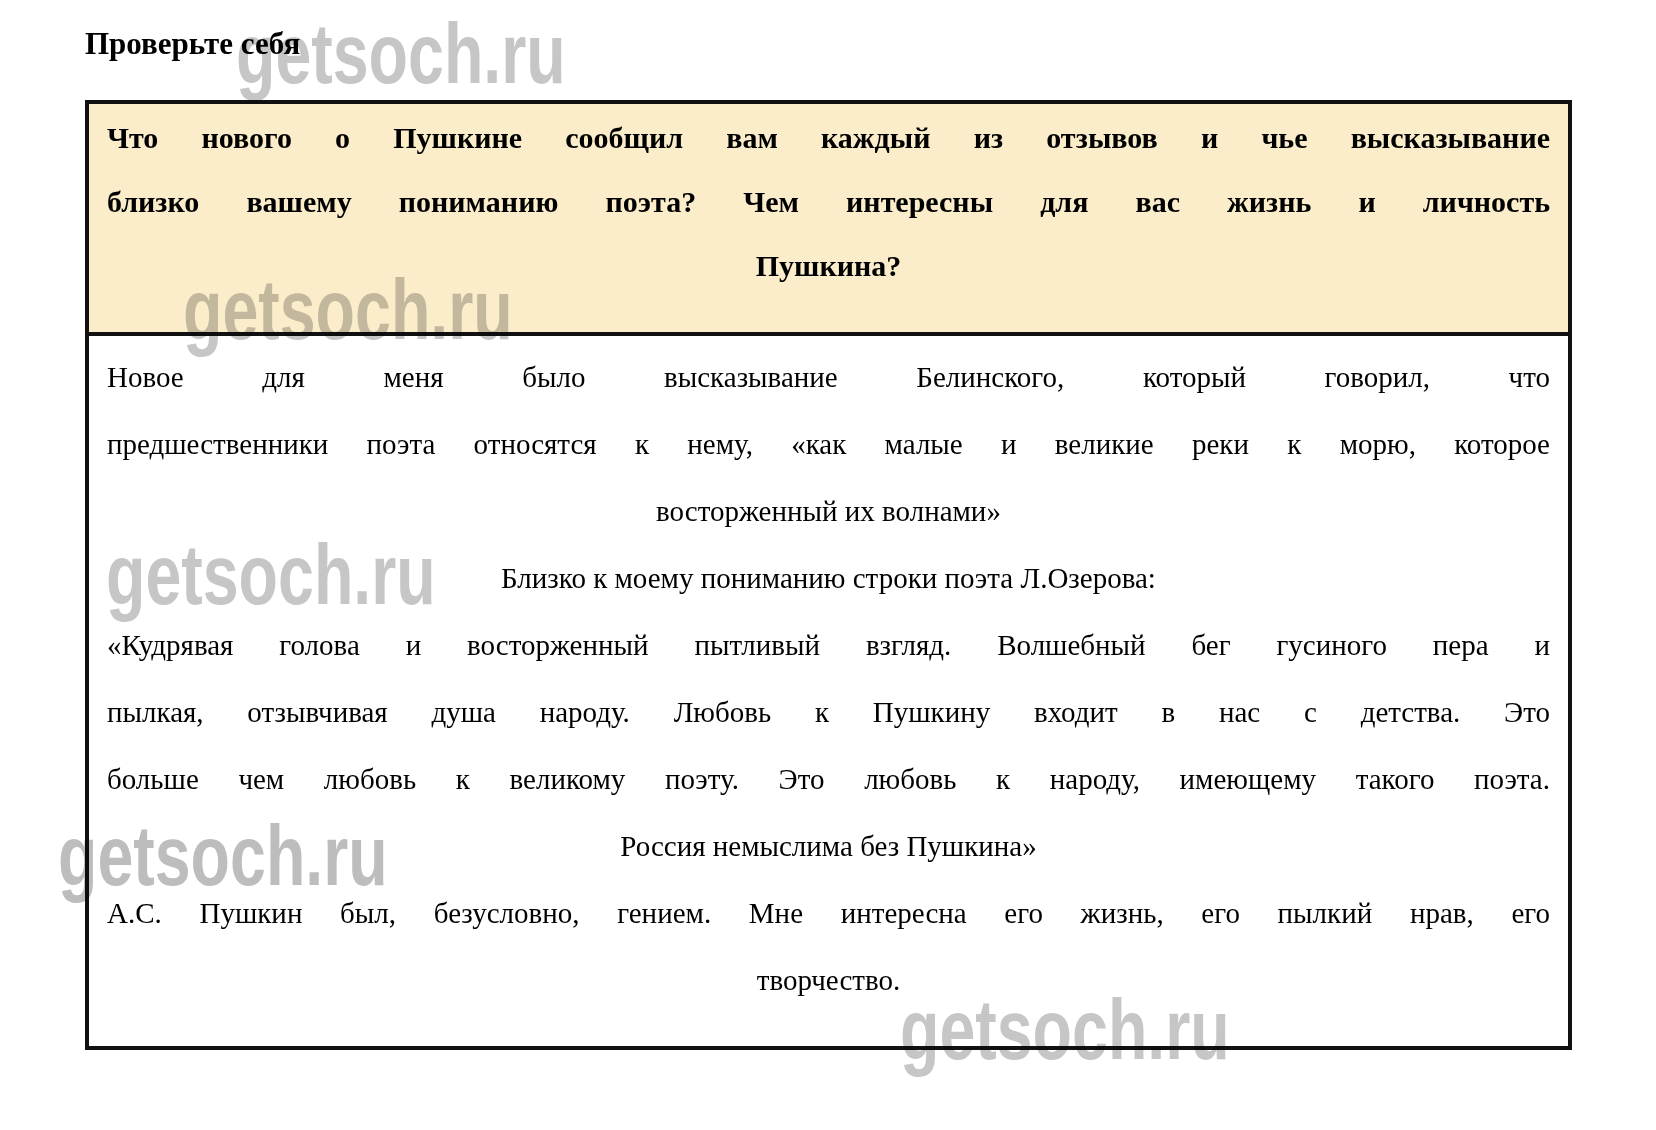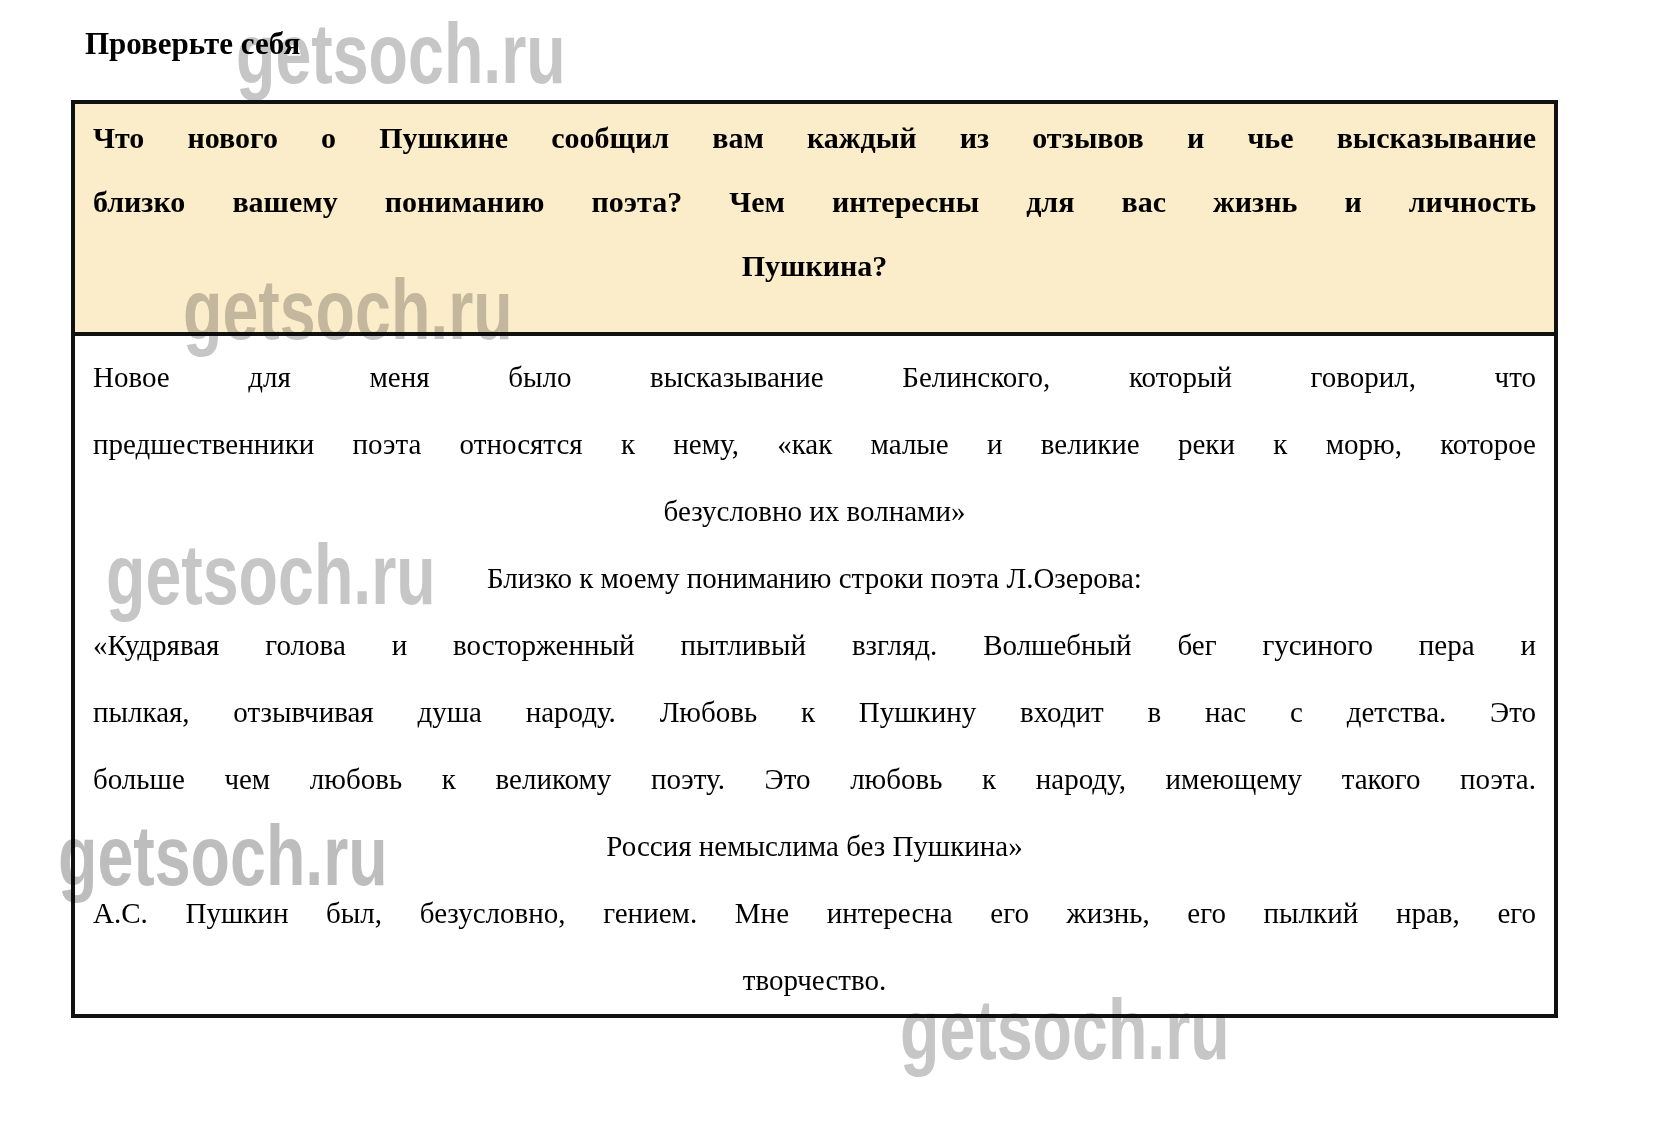--- a/index.html
+++ b/index.html
@@ -7,32 +7,32 @@
     width:1656px; height:1130px; position:relative; overflow:hidden;
     background:#ffffff;
     font-family:"Liberation Serif","DejaVu Serif",serif;
     color:#000000;
   }
   .heading {
     position:absolute; left:85px; top:26px;
     font-size:31px; font-weight:bold; line-height:36px;
   }
   .qa-table {
-    position:absolute; left:71px; top:100px; width:1487px;
+    position:absolute; left:85px; top:100px; width:1487px;
     border:4px solid #111111; box-sizing:border-box; background:#ffffff;
   }
   .question-cell {
     background:#fbedca;
     border-bottom:4px solid #111111;
     padding:2px 18px 34px 18px;
     font-size:30px; font-weight:bold; line-height:64px;
   }
   .answer-cell {
     background:#ffffff;
-    padding:8px 18px 0 18px;
+    padding:8px 18px 32px 18px;
     font-size:29px; line-height:67px;
   }
   .tline { width:100%; }
   .tline.just { text-align:justify; text-align-last:justify; }
   .tline.last { text-align:center; }
   .watermark {
     position:absolute; z-index:10;
     font-family:"Liberation Sans","DejaVu Sans",sans-serif;
     font-weight:bold; font-size:86px; line-height:86px;
     color:#c6c6c6;
@@ -53,21 +53,21 @@
 
 <div class="qa-table">
   <div class="question-cell">
       <div class="tline just">Что нового о Пушкине сообщил вам каждый из отзывов и чье высказывание</div>
       <div class="tline just">близко вашему пониманию поэта? Чем интересны для вас жизнь и личность</div>
       <div class="tline last">Пушкина?</div>
     </div>
   <div class="answer-cell">
       <div class="tline just">Новое для меня было высказывание Белинского, который говорил, что</div>
       <div class="tline just">предшественники поэта относятся к нему, «как малые и великие реки к морю, которое</div>
-      <div class="tline last">безусловно их волнами»</div>
+      <div class="tline last">восторженный их волнами»</div>
       <div class="tline last">Близко к моему пониманию строки поэта Л.Озерова:</div>
       <div class="tline just">«Кудрявая голова и восторженный пытливый взгляд. Волшебный бег гусиного пера и</div>
       <div class="tline just">пылкая, отзывчивая душа народу. Любовь к Пушкину входит в нас с детства. Это</div>
       <div class="tline just">больше чем любовь к великому поэту. Это любовь к народу, имеющему такого поэта.</div>
       <div class="tline last">Россия немыслима без Пушкина»</div>
       <div class="tline just">А.С. Пушкин был, безусловно, гением. Мне интересна его жизнь, его пылкий нрав, его</div>
       <div class="tline last">творчество.</div>
     </div>
 </div>
 

